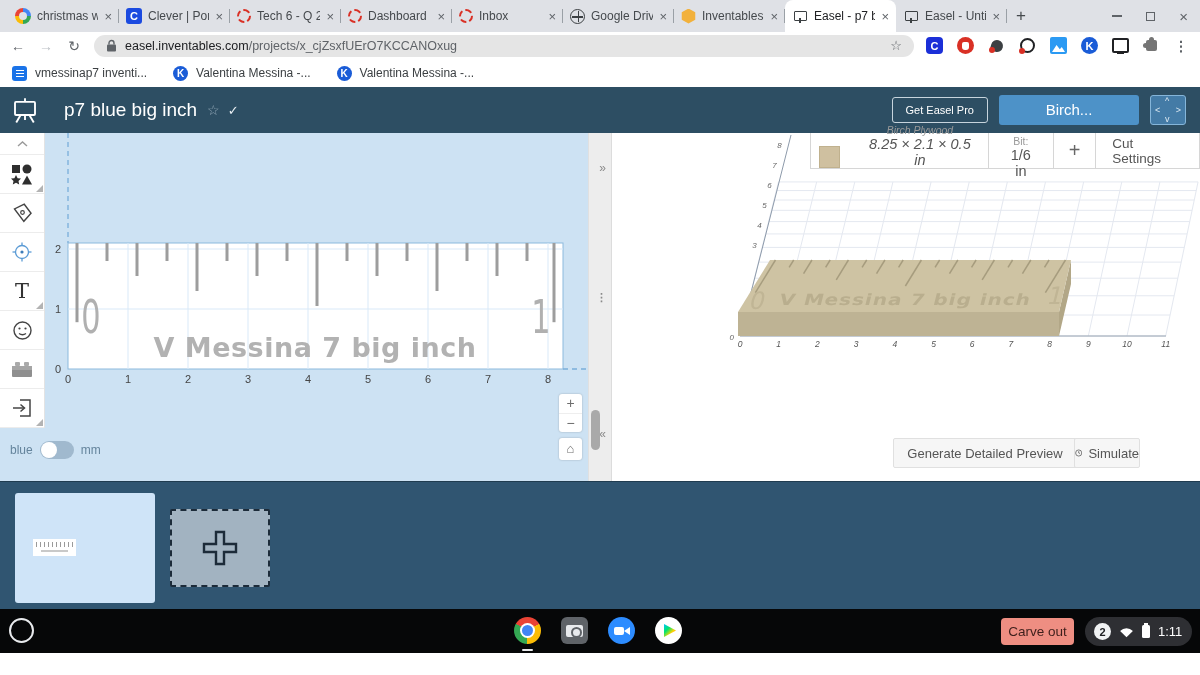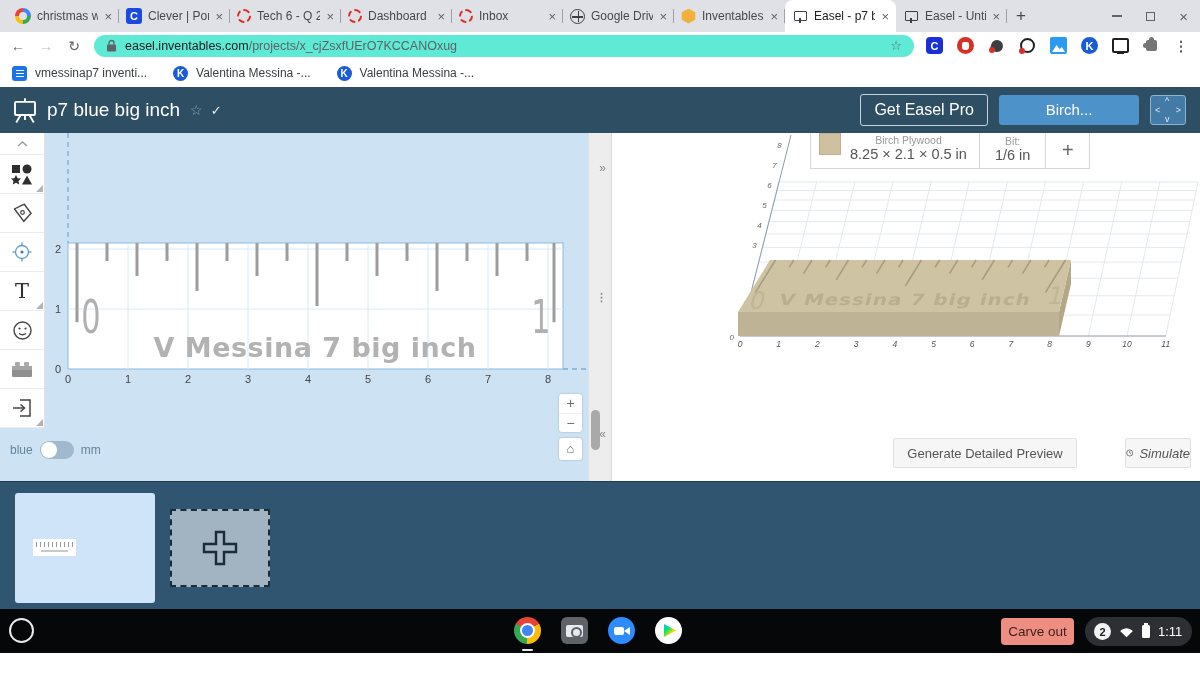--- a/index.html
+++ b/index.html
@@ -32,21 +32,21 @@
   .fav-globe::after { content:""; position:absolute; top:1px; bottom:1px; left:50%; width:1.5px; background:#3c4043; }
   .fav-inventables { width:15px; height:15px; background:#f2b13c; clip-path:polygon(50% 0,95% 25%,95% 75%,50% 100%,5% 75%,5% 25%); border-radius:0; }
   .fav-easel { }
   .fav-easel::before { content:""; position:absolute; left:2px; top:3px; width:11px; height:8px; border:1.6px solid #3c4043; border-radius:1px; }
   .fav-easel::after { content:""; position:absolute; left:7px; top:10px; width:1.6px; height:5px; background:#3c4043; }
 
   
   .toolbar { height:27px; background:#fff; display:flex; align-items:center; padding:0 10px; gap:12px; }
   .nav-ico { font-size:14px; color:#5f6368; width:16px; text-align:center; }
   .nav-ico.disabled { color:#bdc1c6; }
-  .omnibox { flex:0 1 820px; height:22px; background:#5eead4; border-radius:11px; display:flex; align-items:center; padding:0 12px; gap:8px; font-size:12.5px; }
+  .omnibox { flex:0 1 820px; height:22px; background:#e5e5e5; border-radius:11px; display:flex; align-items:center; padding:0 12px; gap:8px; font-size:12.5px; }
   .url-domain { color:#202124; }
   .url-path { color:#5f6368; }
   .omni-star { margin-left:auto; color:#5f6368; font-size:13px; }
   .ext-row { display:flex; gap:14px; align-items:center; }
   .ext { width:17px; height:17px; position:relative; display:flex; align-items:center; justify-content:center; }
   .ext-clever { background:#1b2fd8; border-radius:4px; color:#fff; font-size:11px; font-weight:bold; }
   .ext-clever::after { content:"C"; }
   .ext-stop { background:#d93025; border-radius:50%; }
   .ext-stop::after { content:""; width:7px; height:8px; background:#fff; border-radius:2px 2px 3px 3px; }
   .ext-paddle { }
@@ -72,28 +72,28 @@
   .bm { display:flex; gap:8px; align-items:center; }
   .bm-ico { width:15px; height:15px; position:relative; flex:none; display:flex; align-items:center; justify-content:center; }
   .bm-docs { background:#1a73e8; border-radius:3px; }
   .bm-docs::after { content:""; width:8px; height:7px; background:repeating-linear-gradient(#fff 0 1.2px, transparent 1.2px 3px); }
   .bm-kami { background:#1a5cd7; border-radius:50%; color:#fff; font-size:10px; font-weight:bold; }
   .bm-kami::after { content:"K"; }
 
   
   .easel-header { height:46px; background:#2d4e63; display:flex; align-items:center; color:#fff; padding:0 14px 0 10px; }
   .easel-logo { width:30px; height:30px; flex:none; }
-  .project-title { font-size:19px; font-weight:400; margin-left:7px; color:#fff; white-space:nowrap; }
+  .project-title { font-size:19px; font-weight:400; margin-left:24px; color:#fff; white-space:nowrap; }
   .title-star { color:#93a9b8; margin-left:10px; font-size:14px; }
   .title-check { color:#e9eff3; margin-left:8px; font-size:13px; }
   .menu-row { display:flex; gap:31px; margin-left:46px; font-size:14px; color:#e7edf2; }
   .menu-item { cursor:default; }
   .menu-shop { color:#e8a33d; }
   .header-right { margin-left:auto; display:flex; gap:11px; align-items:center; }
-  .get-pro { border:1px solid #c7d4dd; border-radius:3px; padding:6px 13px; font-size:16px; color:#fff; background:transparent; }
+  .get-pro { border:1px solid #c7d4dd; border-radius:3px; padding:6px 13px; font-size:11px; color:#fff; background:transparent; }
   .carve { background:#4d92c8; border-radius:3px; width:140px; height:30px; text-align:center; line-height:30px; font-size:15px; color:#fff; }
   .jog { width:36px; height:30px; background:#447ba6; border:1px solid #85b5d9; border-radius:3px; position:relative; color:#dce9f2; font-size:9px; }
   .jog span { position:absolute; }
   .jog-up { top:0; left:14px; } .jog-down { bottom:0; left:14px; }
   .jog-left { top:9px; left:4px; } .jog-right { top:9px; right:4px; }
 
   
   .main { height:348px; display:flex; position:relative; }
 
   .tools { width:45px; background:#cde2f3; position:relative; flex:none; }
@@ -127,32 +127,32 @@
   .vthumb { position:absolute; left:2px; top:277px; width:9px; height:40px; background:#a9a9a9; border-radius:5px; }
 
   .preview { width:588px; height:348px; background:#fff; position:relative; flex:none; }
   .pv { position:absolute; inset:0; }
   .pv-axis { fill:#555; font-size:8.5px; font-style:italic; text-anchor:middle; font-family:"Liberation Sans", sans-serif; }
   .pv-axis-side { fill:#666; font-size:8px; font-style:italic; text-anchor:end; font-family:"Liberation Sans", sans-serif; }
   .board-name { fill:#b9ae8e; font-weight:bold; font-size:20px; text-anchor:middle; font-family:"DejaVu Sans", sans-serif; letter-spacing:1px; }
   .board-digit { fill:#c0b595; font-size:24px; font-family:"DejaVu Sans", sans-serif; }
 
   .matbar { position:absolute; top:0; left:198px; height:36px; display:flex; background:#fff; border:1px solid #d6d6d6; border-top:none; z-index:4; }
-  .mat-left { display:flex; align-items:flex-start; padding:0 12px 0 8px; gap:9px; }
+  .mat-left { display:flex; align-items:flex-end; padding:0 12px 0 8px; gap:24px;font-style:italic; }
   .mat-swatch { width:22px; height:22px; background:#cfc0a0; border:1px solid #c0b18e; }
   .mat-info { text-align:center; padding-top:1px; }
   .mat-name { font-size:10.5px; color:#9a9a9a; }
   .mat-dims { font-size:14.5px; color:#555; }
   .bit-sec { border-left:1px solid #d6d6d6; text-align:center; padding:2px 15px 0; }
   .plus-sec { border-left:1px solid #d6d6d6; width:44px; display:flex; align-items:center; justify-content:center; font-size:20px; color:#666; }
   .cut-sec { border-left:1px solid #d6d6d6; display:flex; align-items:center; padding:0 16px; font-size:13.5px; color:#555; }
 
   .pv-btn { position:absolute; top:305px; height:30px; background:#f6f6f6; border:1px solid #e0e0e0; border-radius:2px; font-size:13px; color:#555; display:flex; align-items:center; justify-content:center; gap:6px; z-index:4; }
   .gen-btn { left:281px; width:184px; }
-  .sim-btn { left:513px; width:66px;font-style:italic; }
+  .sim-btn { left:462px; width:66px; }
 
   
   .workbar { height:22px; background:#efefef; display:flex; align-items:center; padding-left:8px; font-size:13px; color:#4a4a4a; gap:7px; border-top:1px solid #e2e2e2; }
   .work-chevron { font-size:9px; color:#777; }
   .help-badge { width:15px; height:15px; border-radius:50%; background:#2f72b8; color:#fff; font-size:11px; font-weight:bold; display:flex; align-items:center; justify-content:center; }
 
   .workpanel { height:128px; background:#305571; position:relative; border-top:1px solid #203c50; }
   .thumb1 { position:absolute; left:15px; top:11px; width:140px; height:110px; background:#cfe4f8; border-radius:3px; }
   .mini-ruler { position:absolute; left:18px; top:46px; width:43px; height:17px; background:#fff; }
   .mini-ruler::before { content:""; position:absolute; left:3px; top:3px; right:3px; height:5px; background:repeating-linear-gradient(90deg,#9a9a9a 0 1px, transparent 1px 4px); }
@@ -526,20 +526,21 @@
           <div class="mat-info">
             <div class="mat-name">Birch Plywood</div>
             <div class="mat-dims">8.25 × 2.1 × 0.5 in</div>
           </div>
         </div>
         <div class="bit-sec">
           <div class="mat-name">Bit:</div>
           <div class="mat-dims">1/6 in</div>
         </div>
         <div class="plus-sec">+</div>
+        <div class="cut-sec">Cut Settings</div>
       </div>
       <div class="pv-btn gen-btn">Generate Detailed Preview</div>
       <div class="pv-btn sim-btn">
         <svg width="14" height="14" viewBox="0 0 14 14">
           <circle cx="7" cy="7" r="5.8" fill="none" stroke="#555" stroke-width="1.4"></circle>
           <polyline points="7,3.5 7,7 9.5,8" fill="none" stroke="#555" stroke-width="1.4"></polyline>
         </svg>
         <span>Simulate</span>
       </div>
     </div>

